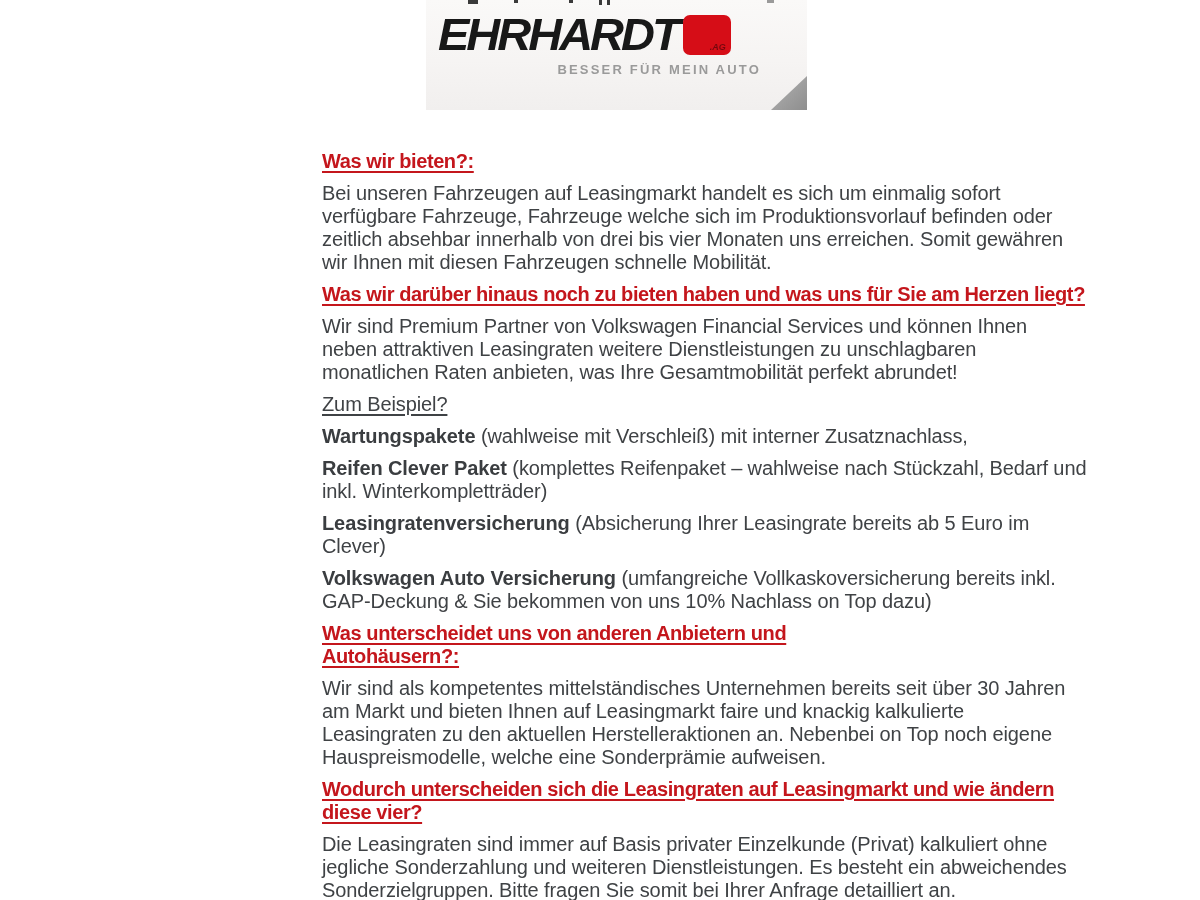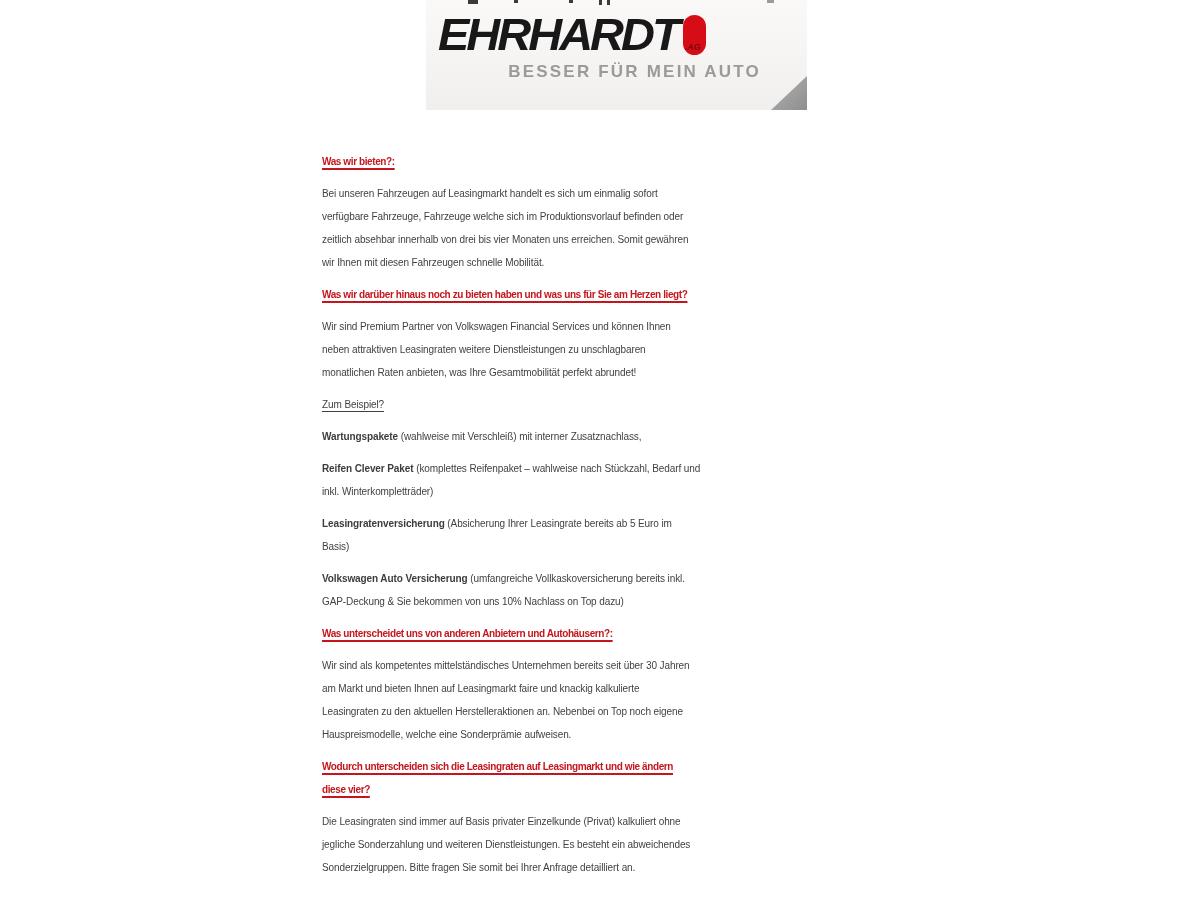--- a/index.html
+++ b/index.html
@@ -49,42 +49,42 @@
     font-style: italic;
     font-weight: bold;
     font-size: 47px;
     line-height: 42px;
     letter-spacing: -3px;
     color: #181818;
     transform: scaleY(0.95);
   }
   .ag-badge {
     position: relative;
-    width: 23px;
+    width: 48px;
     height: 40px;
     margin-left: 5px;
     margin-top: 1px;
-    border-radius: 13px;
+    border-radius: 7px;
     background: #d60d17;
     text-align: center;
   }
   .ag-text {
     position: absolute;
     right: 5px;
     bottom: 3px;
     font-size: 9px;
     font-style: italic;
     font-weight: bold;
     color: rgba(0, 0, 0, 0.45);
   }
   .tagline {
     position: absolute;
     right: 46px;
     top: 62px;
-    font-size: 17px;
+    font-size: 13px;
     font-weight: bold;
     letter-spacing: 2.2px;
     color: #9a9a9a;
   }
   .corner-fold {
     position: absolute;
     right: 0;
     bottom: 0;
     width: 36px;
     height: 34px;
@@ -99,21 +99,21 @@
     top: 150px;
     width: 592px;
     font-size: 14.6px;
     line-height: 23px;
     letter-spacing: -0.1px;
     color: #3f4245;
   }
   .content h2, .content p {
     margin: 0 0 9px 0;
     padding: 0;
-    font-size: 10px;
+    font-size: 20px;
     line-height: 23px;
     font-weight: normal;
   }
   .red-h {
     color: #c4161c;
     font-weight: bold !important;
     letter-spacing: -0.4px;
     text-decoration: underline;
     text-decoration-thickness: 1.5px;
     text-underline-offset: 3px;
@@ -186,21 +186,21 @@
       <span class="ln"><b class="lead">Wartungspakete</b><span> (wahlweise mit Verschleiß) mit interner Zusatznachlass,</span></span>
     </p>
 
     <p>
       <span class="ln"><b class="lead">Reifen Clever Paket</b><span> (komplettes Reifenpaket – wahlweise nach Stückzahl, Bedarf und</span></span>
       <span class="ln">inkl. Winterkompletträder)</span>
     </p>
 
     <p>
       <span class="ln"><b class="lead">Leasingratenversicherung</b><span> (Absicherung Ihrer Leasingrate bereits ab 5 Euro im</span></span>
-      <span class="ln">Basis)</span>
+      <span class="ln">Clever)</span>
     </p>
 
     <p>
       <span class="ln"><b class="lead">Volkswagen Auto Versicherung</b><span> (umfangreiche Vollkaskoversicherung bereits inkl.</span></span>
       <span class="ln"><span>GAP-Deckung &amp; Sie bekommen von uns </span><span class="u">10% Nachlass on Top dazu</span><span>)</span></span>
     </p>
 
     <h2 class="red-h">Was unterscheidet uns von anderen Anbietern und Autohäusern?:</h2>
 
     <p>

